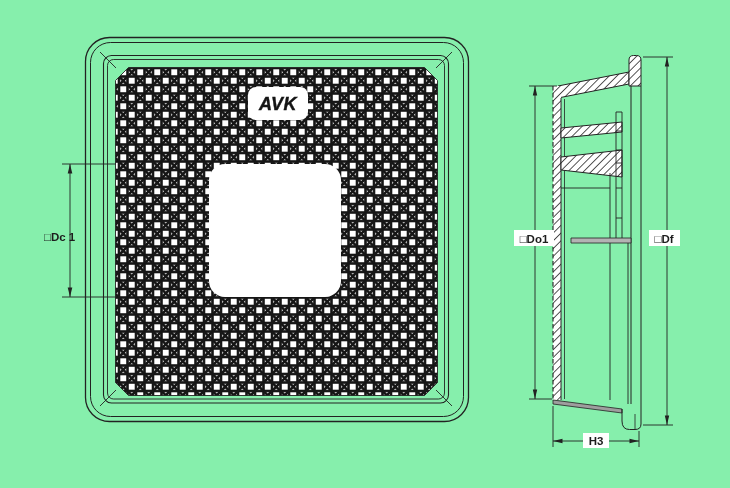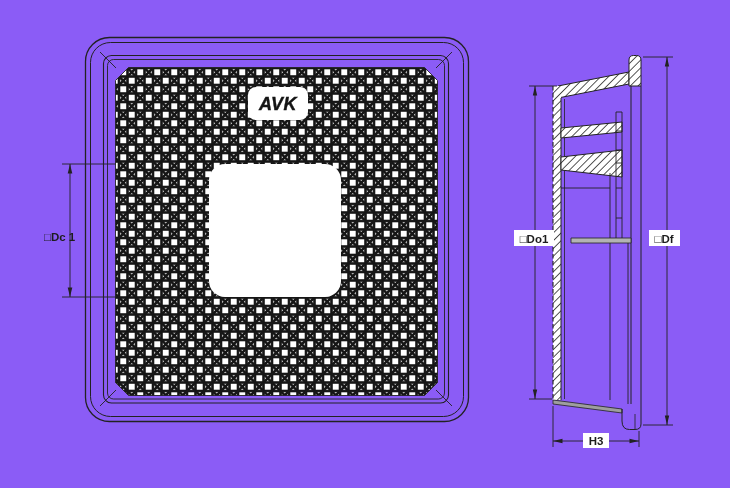--- a/index.html
+++ b/index.html
@@ -1,16 +1,16 @@
 <!DOCTYPE html>
 <html><head>
 <meta charset="utf-8">
 <style>
   html,body{margin:0;padding:0;background:#ffffff;}
-  .page{position:relative;width:730px;height:488px;background:#8b5cf6;overflow:hidden;
+  .page{position:relative;width:730px;height:488px;background:#86efac;overflow:hidden;
         font-family:"Liberation Sans","DejaVu Sans",sans-serif;}
   svg{position:absolute;left:0;top:0;}
   text.dim-label{font-family:"Liberation Sans","DejaVu Sans",sans-serif;
                  font-size:11.5px;font-weight:bold;fill:#1d1d1d;}
   text.logo-text{font-family:"Liberation Sans","DejaVu Sans",sans-serif;
                  font-size:18px;font-weight:bold;font-style:italic;
                  letter-spacing:.5px;fill:#141414;stroke:#141414;stroke-width:.4;}
   .ln{stroke:#222;fill:none;}
 </style>
 </head>

